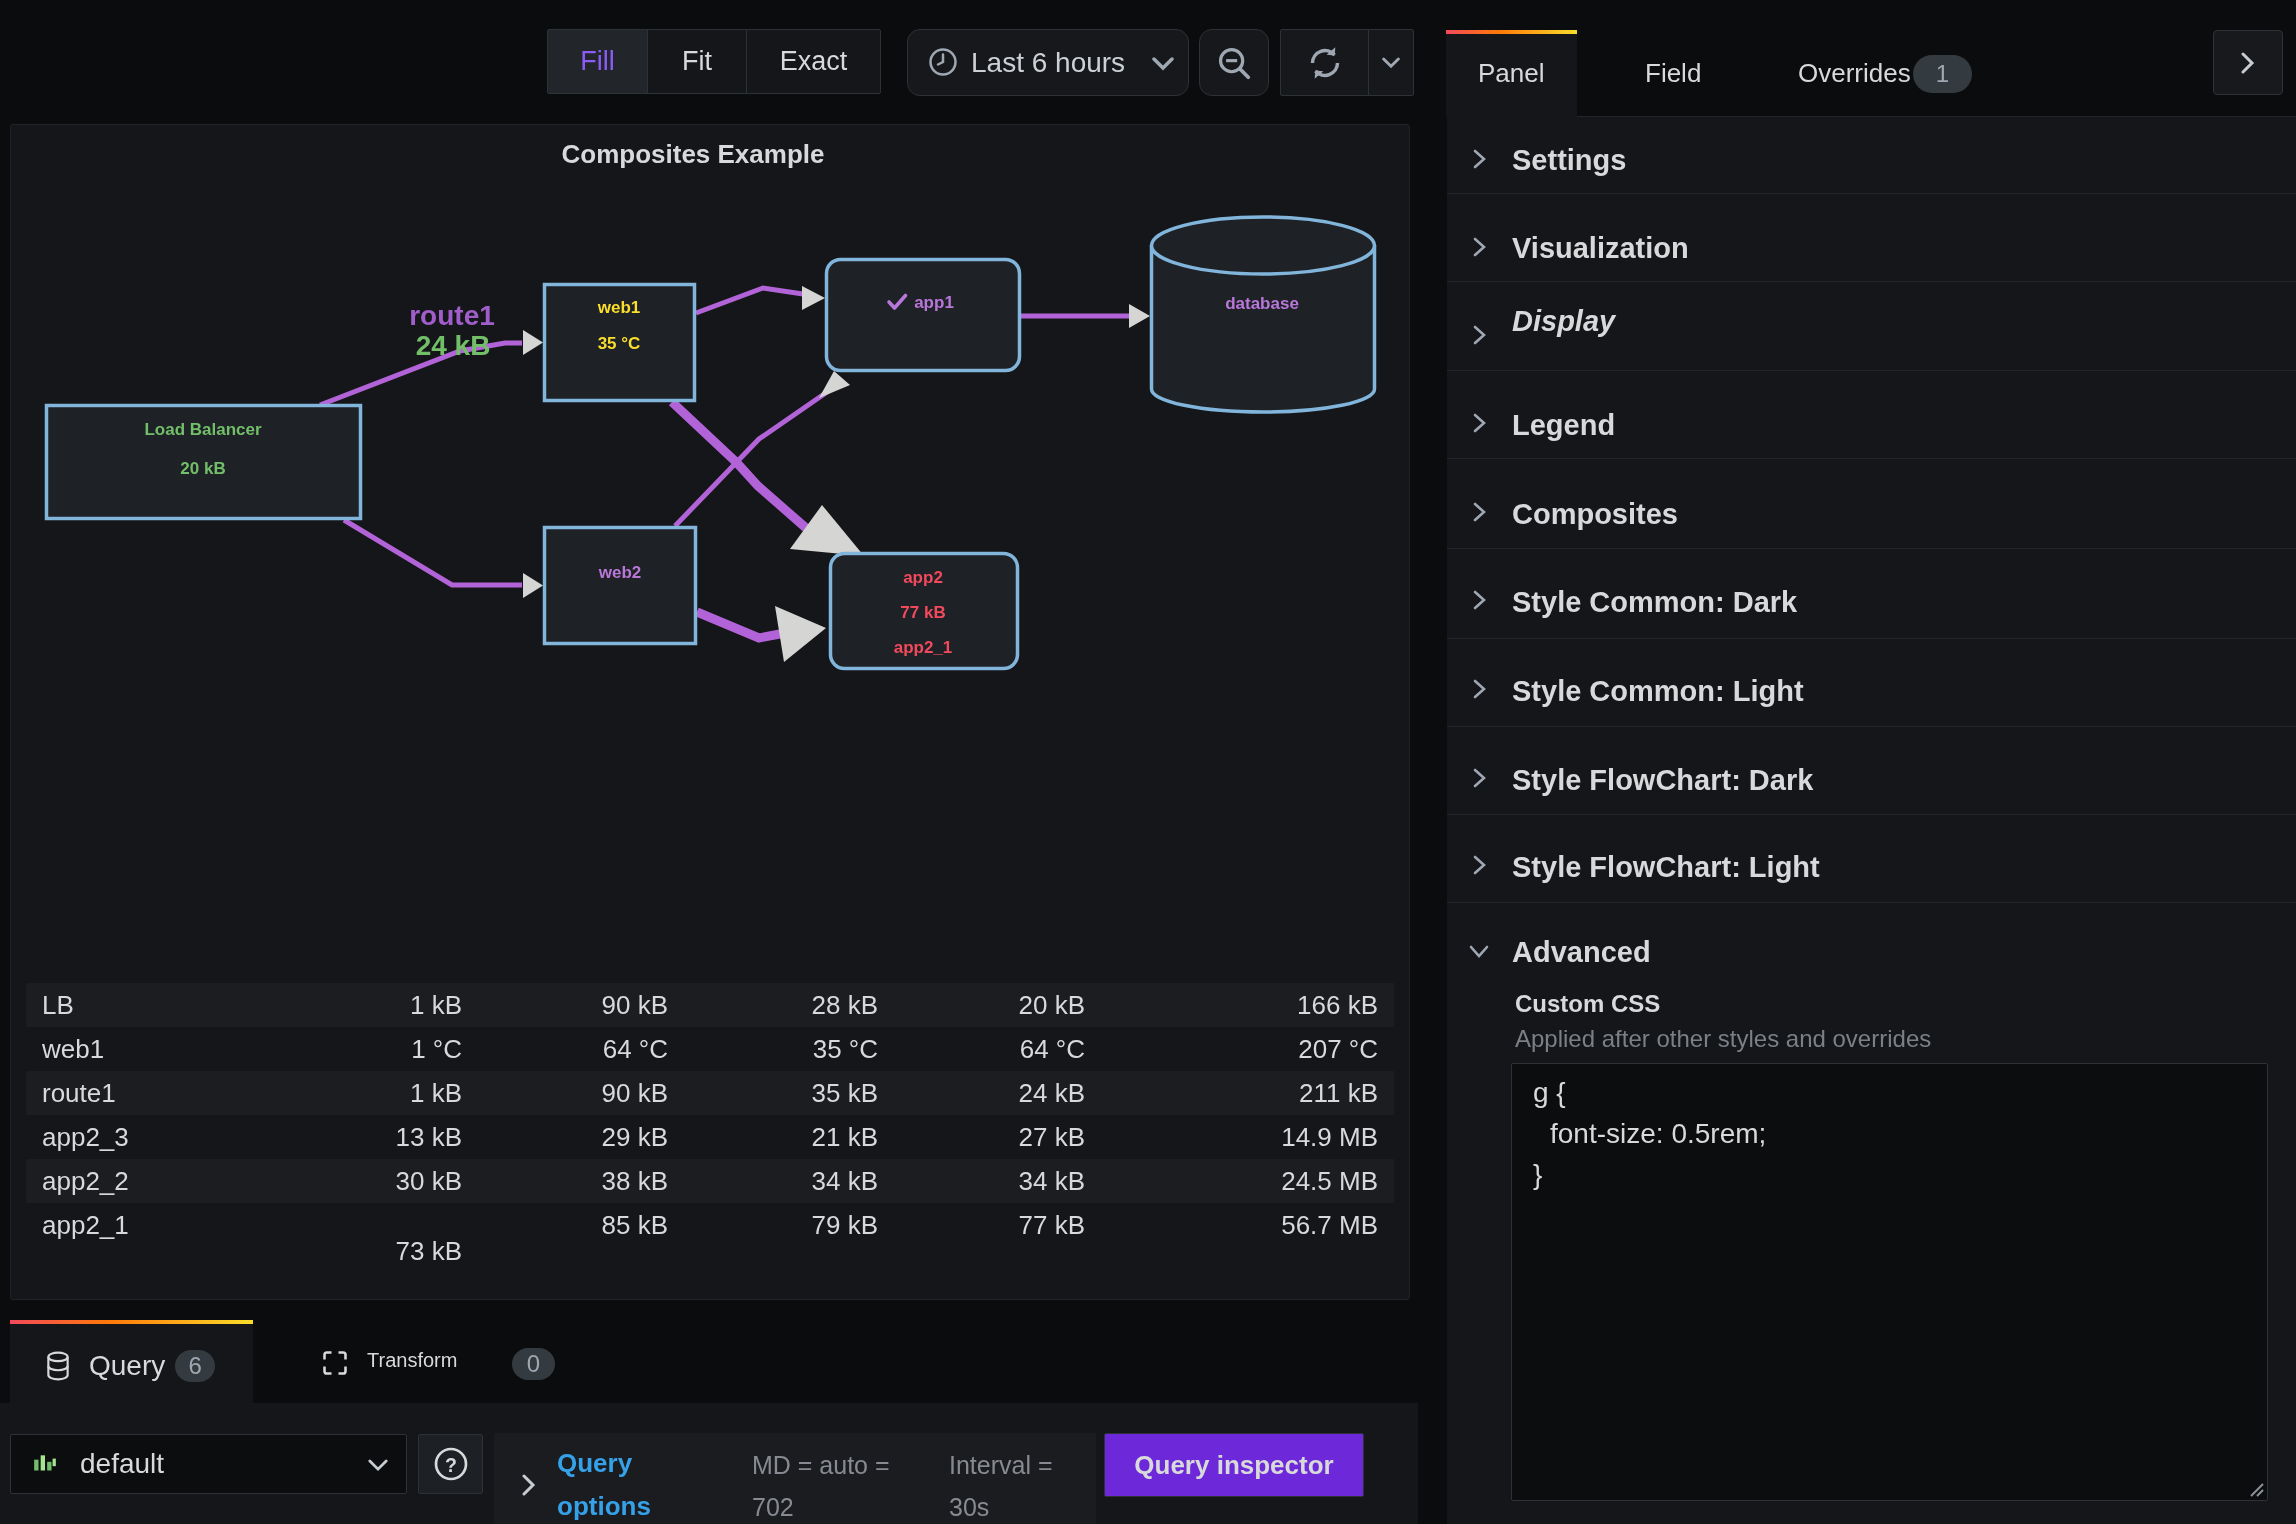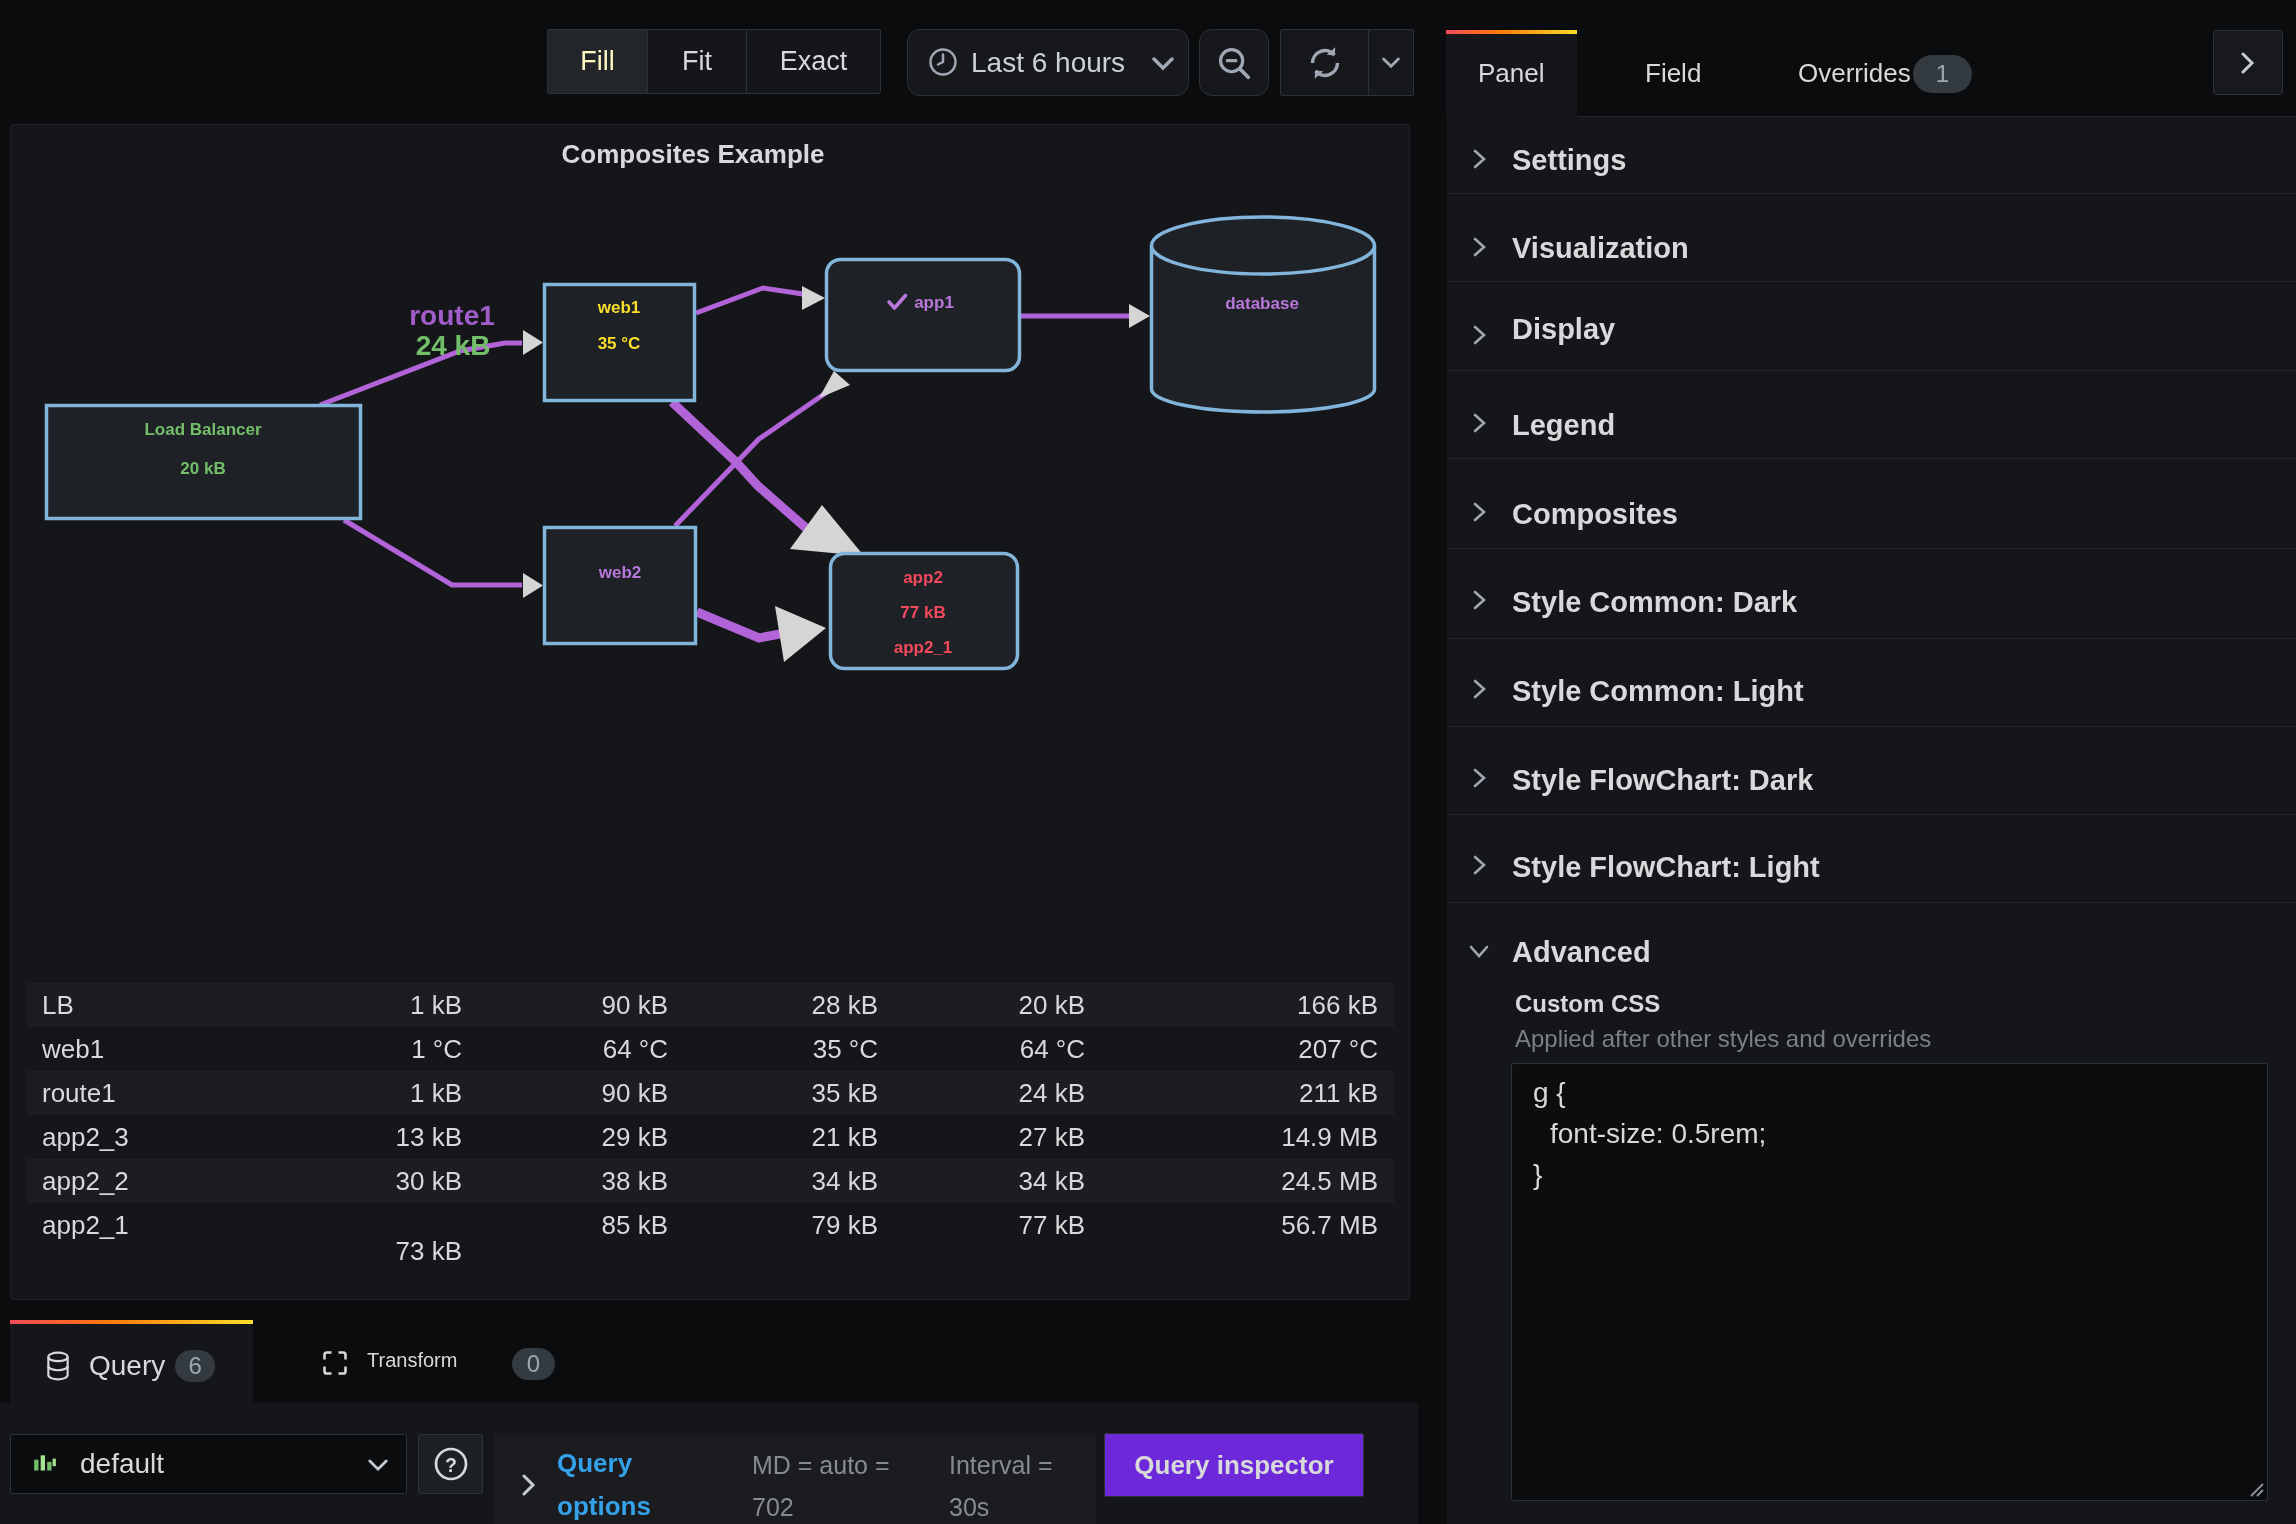--- a/index.html
+++ b/index.html
@@ -34,21 +34,21 @@
   border-top:4px solid;border-image:linear-gradient(90deg,#f2495c,#ff780a 40%,#fade2a)1;box-sizing:border-box;}
 .stitle{position:absolute;left:1512px;font-size:29px;font-weight:bold;color:#d8d9da;}
 .chev{position:absolute;width:22px;height:22px;}
 .sep{position:absolute;left:1447px;width:849px;height:1px;background:#22262b;}
 .tabtxt{position:absolute;top:58px;font-size:26px;color:#d8d9da;}
 </style>
 </head>
 <body>
 <div id="root">
 
-<div class="seg" style="left:547px;width:101px;background:#22252a;color:#fef9c3;border-radius:2px 0 0 2px;">Fill</div>
+<div class="seg" style="left:547px;width:101px;background:#22252a;color:#8b5cf6;border-radius:2px 0 0 2px;">Fill</div>
 <div class="seg" style="left:647px;width:100px;">Fit</div>
 <div class="seg" style="left:746px;width:135px;border-radius:0 2px 2px 0;">Exact</div>
 
 <div class="tbtn" style="left:907px;width:282px;">
   <svg width="30" height="30" viewBox="0 0 24 24" style="position:absolute;left:20px;top:17px;">
     <circle cx="12" cy="12" r="10" fill="none" stroke="#9fa7b3" stroke-width="2"></circle>
     <path d="M12 6 L12 12 L8 14" fill="none" stroke="#9fa7b3" stroke-width="2" stroke-linecap="round"></path>
   </svg>
   <span style="position:absolute;left:63px;top:17px;font-size:28px;color:#ccd1d5;">Last 6 hours</span>
   <svg width="22" height="14" viewBox="0 0 22 14" style="position:absolute;left:1153px;top:27px;left:244px;">
@@ -254,21 +254,21 @@
 <span class="stitle" style="top:144px;">Settings</span>
 <div class="sep" style="top:193px;"></div>
 <svg class="chev" style="left:1468px;top:236px;" viewBox="0 0 22 22">
       <path d="M7 3 L16 11 L7 19" fill="none" stroke="#9fa7b3" stroke-width="2.6" stroke-linecap="round"></path>
     </svg>
 <span class="stitle" style="top:232px;">Visualization</span>
 <div class="sep" style="top:281px;"></div>
 <svg class="chev" style="left:1468px;top:324px;" viewBox="0 0 22 22">
       <path d="M7 3 L16 11 L7 19" fill="none" stroke="#9fa7b3" stroke-width="2.6" stroke-linecap="round"></path>
     </svg>
-<span class="stitle" style="top:313px;">Display</span>
+<span class="stitle" style="top:305px;font-style:italic;">Display</span>
 <div class="sep" style="top:370px;"></div>
 <svg class="chev" style="left:1468px;top:412px;" viewBox="0 0 22 22">
       <path d="M7 3 L16 11 L7 19" fill="none" stroke="#9fa7b3" stroke-width="2.6" stroke-linecap="round"></path>
     </svg>
 <span class="stitle" style="top:409px;">Legend</span>
 <div class="sep" style="top:458px;"></div>
 <svg class="chev" style="left:1468px;top:501px;" viewBox="0 0 22 22">
       <path d="M7 3 L16 11 L7 19" fill="none" stroke="#9fa7b3" stroke-width="2.6" stroke-linecap="round"></path>
     </svg>
 <span class="stitle" style="top:498px;">Composites</span>

